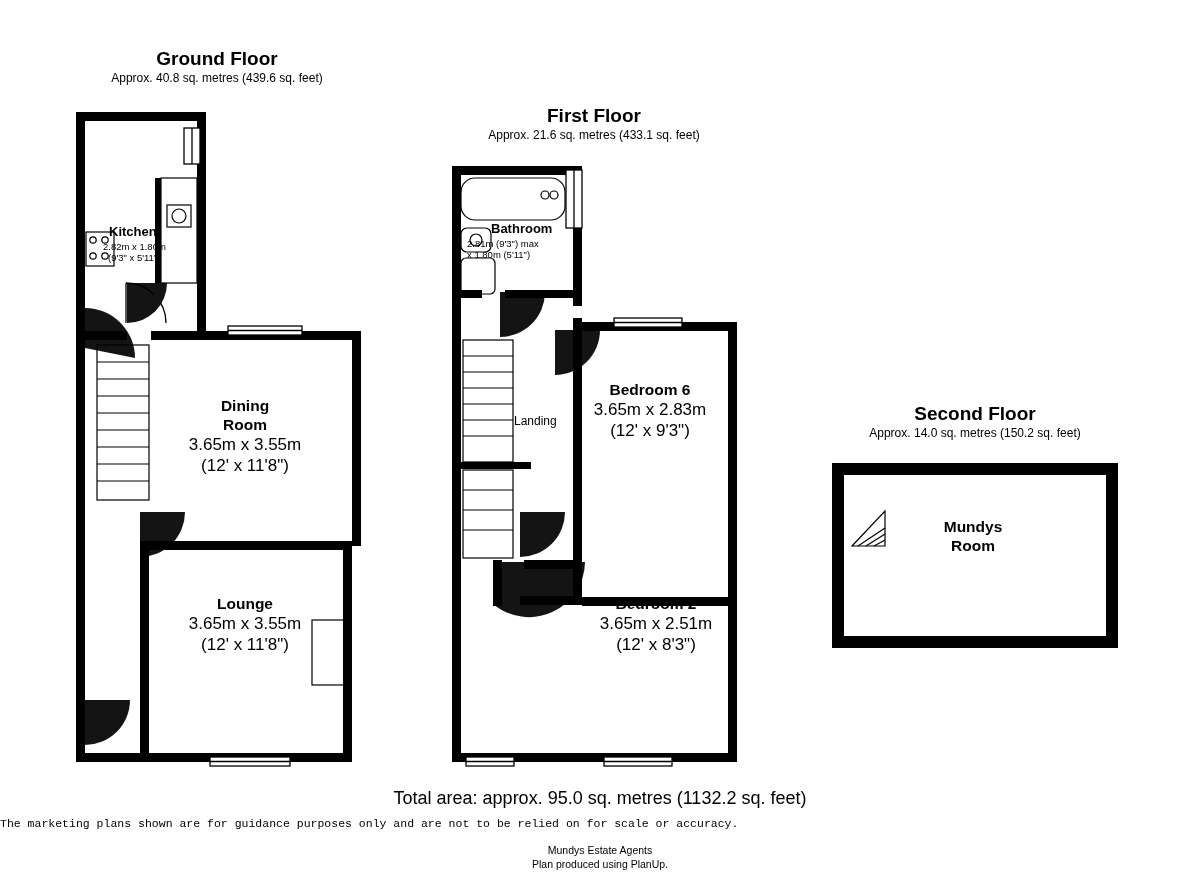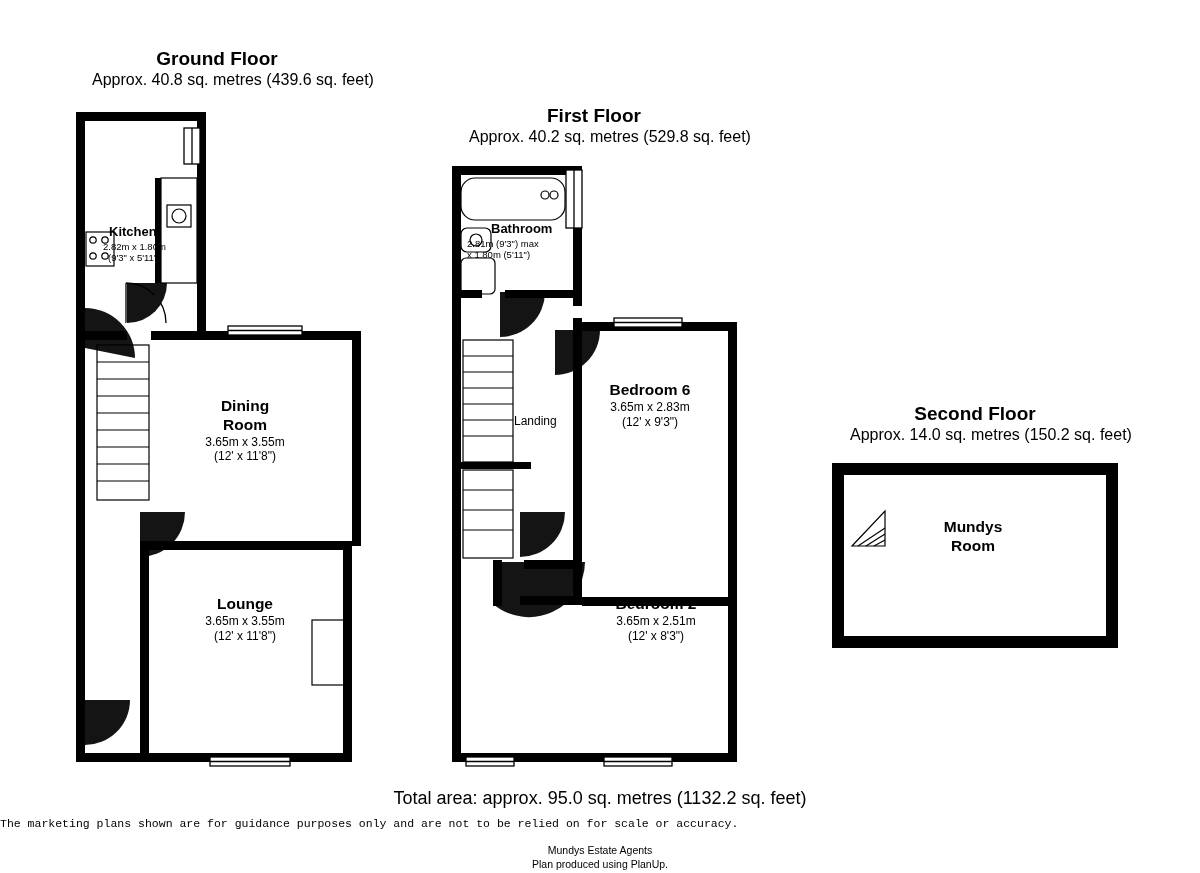--- a/index.html
+++ b/index.html
@@ -23,37 +23,37 @@
   }
   .floor-title {
     position: absolute;
     font-weight: bold;
     font-size: 19px;
     text-align: center;
     white-space: nowrap;
   }
   .floor-sub {
     position: absolute;
-    font-size: 16px;
+    font-size: 12px;
     text-align: center;
     white-space: nowrap;
   }
   .room-label {
     position: absolute;
     text-align: center;
     white-space: nowrap;
     line-height: 1.22;
   }
   .room-name {
     font-weight: bold;
     font-size: 15.5px;
     display: block;
   }
   .room-dim {
-    font-size: 12px;
+    font-size: 17px;
     display: block;
   }
   .small-label {
     position: absolute;
     font-size: 12px;
     white-space: nowrap;
   }
   .small-label-bold {
     position: absolute;
     font-weight: bold;
@@ -248,21 +248,21 @@
         <line x1="866" y1="546" x2="885" y2="534"></line>
         <line x1="874" y1="546" x2="885" y2="540"></line>
       </g>
     </g>
   </svg>
 
   <div class="floor-title" style="left:92px; top:48px; width:250px;">Ground Floor</div>
   <div class="floor-sub" style="left:92px; top:71px; width:250px;">Approx. 40.8 sq. metres (439.6 sq. feet)</div>
 
   <div class="floor-title" style="left:469px; top:105px; width:250px;">First Floor</div>
-  <div class="floor-sub" style="left:469px; top:128px; width:250px;">Approx. 40.2 sq. metres (529.8 sq. feet)</div>
+  <div class="floor-sub" style="left:469px; top:128px; width:250px;">Approx. 21.6 sq. metres (433.1 sq. feet)</div>
 
   <div class="floor-title" style="left:850px; top:403px; width:250px;">Second Floor</div>
   <div class="floor-sub" style="left:850px; top:426px; width:250px;">Approx. 14.0 sq. metres (150.2 sq. feet)</div>
 
   <div class="small-label-bold" style="left:109px; top:224px;">Kitchen</div>
   <div class="tiny-dim" style="left:103px; top:241px;">2.82m x 1.80m</div>
   <div class="tiny-dim" style="left:108px; top:252px;">(9'3" x 5'11")</div>
 
   <div class="room-label" style="left:163px; top:397px; width:164px;">
     <span class="room-name">Dining</span>

